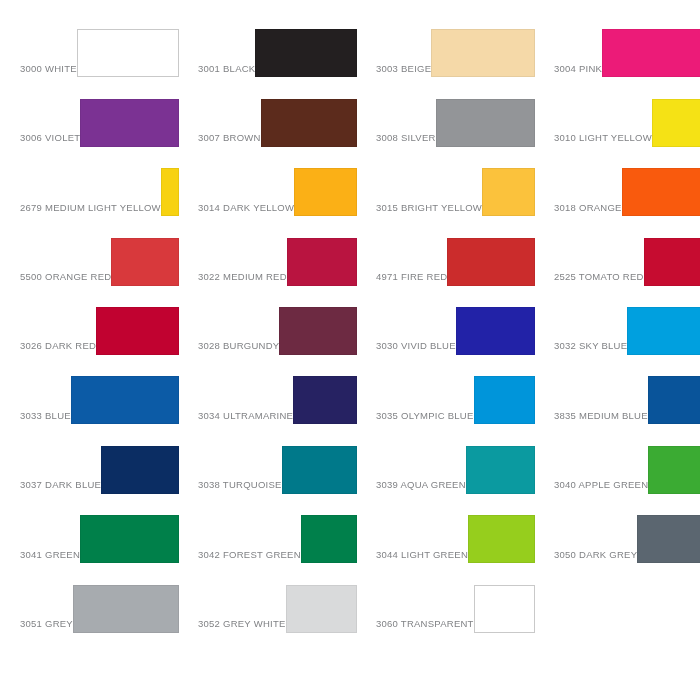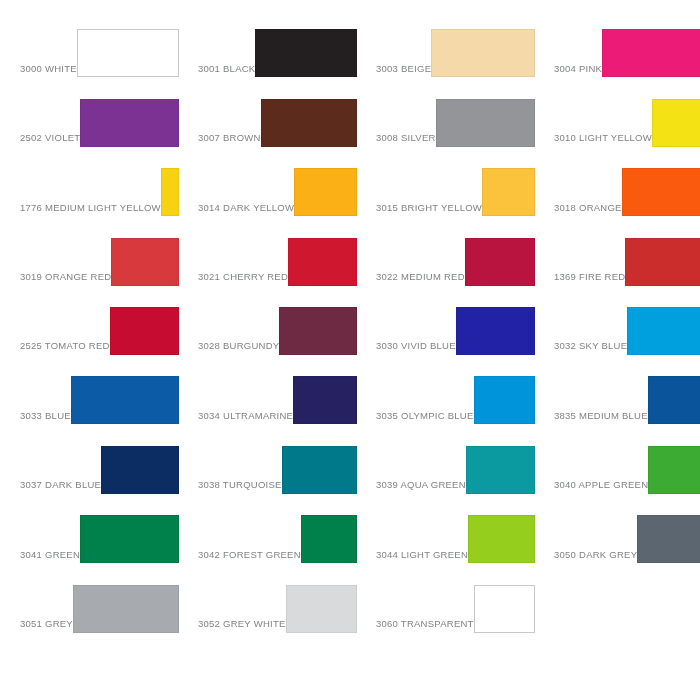--- a/index.html
+++ b/index.html
@@ -76,70 +76,70 @@
       </div>
       <div class="swatch-cell">
         <div class="swatch-label">3003 BEIGE</div>
         <div class="swatch-chip no-border" style="background: rgb(245, 217, 168);"></div>
       </div>
       <div class="swatch-cell">
         <div class="swatch-label">3004 PINK</div>
         <div class="swatch-chip no-border" style="background: rgb(236, 27, 120);"></div>
       </div>
       <div class="swatch-cell">
-        <div class="swatch-label">2502 VIOLET</div>
+        <div class="swatch-label">3006 VIOLET</div>
         <div class="swatch-chip no-border" style="background: rgb(123, 50, 147);"></div>
       </div>
       <div class="swatch-cell">
         <div class="swatch-label">3007 BROWN</div>
         <div class="swatch-chip no-border" style="background: rgb(92, 43, 28);"></div>
       </div>
       <div class="swatch-cell">
         <div class="swatch-label">3008 SILVER</div>
         <div class="swatch-chip no-border" style="background: rgb(147, 149, 152);"></div>
       </div>
       <div class="swatch-cell">
         <div class="swatch-label">3010 LIGHT YELLOW</div>
         <div class="swatch-chip no-border" style="background: rgb(245, 226, 21);"></div>
       </div>
       <div class="swatch-cell">
-        <div class="swatch-label">1776 MEDIUM LIGHT YELLOW</div>
+        <div class="swatch-label">2679 MEDIUM LIGHT YELLOW</div>
         <div class="swatch-chip no-border" style="background: rgb(247, 210, 17);"></div>
       </div>
       <div class="swatch-cell">
         <div class="swatch-label">3014 DARK YELLOW</div>
         <div class="swatch-chip no-border" style="background: rgb(251, 176, 22);"></div>
       </div>
       <div class="swatch-cell">
         <div class="swatch-label">3015 BRIGHT YELLOW</div>
         <div class="swatch-chip no-border" style="background: rgb(251, 194, 60);"></div>
       </div>
       <div class="swatch-cell">
         <div class="swatch-label">3018 ORANGE</div>
         <div class="swatch-chip no-border" style="background: rgb(249, 90, 13);"></div>
       </div>
       <div class="swatch-cell">
-        <div class="swatch-label">3019 ORANGE RED</div>
+        <div class="swatch-label">5500 ORANGE RED</div>
         <div class="swatch-chip no-border" style="background: rgb(216, 57, 60);"></div>
-      </div>
-      <div class="swatch-cell">
-        <div class="swatch-label">3021 CHERRY RED</div>
-        <div class="swatch-chip no-border" style="background: rgb(207, 23, 48);"></div>
       </div>
       <div class="swatch-cell">
         <div class="swatch-label">3022 MEDIUM RED</div>
         <div class="swatch-chip no-border" style="background: rgb(185, 20, 64);"></div>
       </div>
       <div class="swatch-cell">
-        <div class="swatch-label">1369 FIRE RED</div>
+        <div class="swatch-label">4971 FIRE RED</div>
         <div class="swatch-chip no-border" style="background: rgb(203, 44, 44);"></div>
       </div>
       <div class="swatch-cell">
         <div class="swatch-label">2525 TOMATO RED</div>
         <div class="swatch-chip no-border" style="background: rgb(198, 12, 48);"></div>
+      </div>
+      <div class="swatch-cell">
+        <div class="swatch-label">3026 DARK RED</div>
+        <div class="swatch-chip no-border" style="background: rgb(193, 2, 48);"></div>
       </div>
       <div class="swatch-cell">
         <div class="swatch-label">3028 BURGUNDY</div>
         <div class="swatch-chip no-border" style="background: rgb(109, 42, 66);"></div>
       </div>
       <div class="swatch-cell">
         <div class="swatch-label">3030 VIVID BLUE</div>
         <div class="swatch-chip no-border" style="background: rgb(34, 34, 167);"></div>
       </div>
       <div class="swatch-cell">

